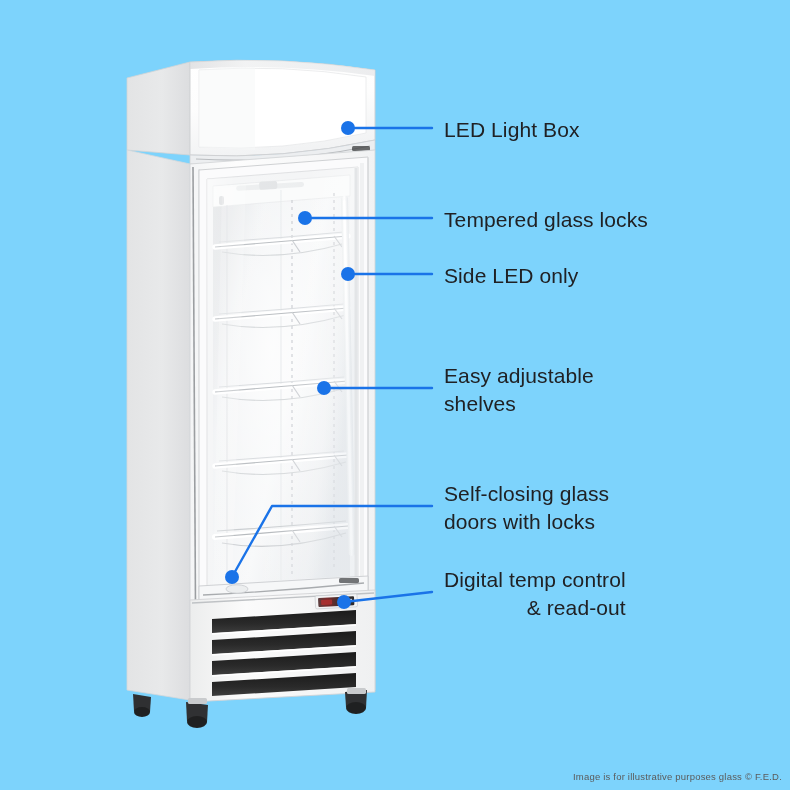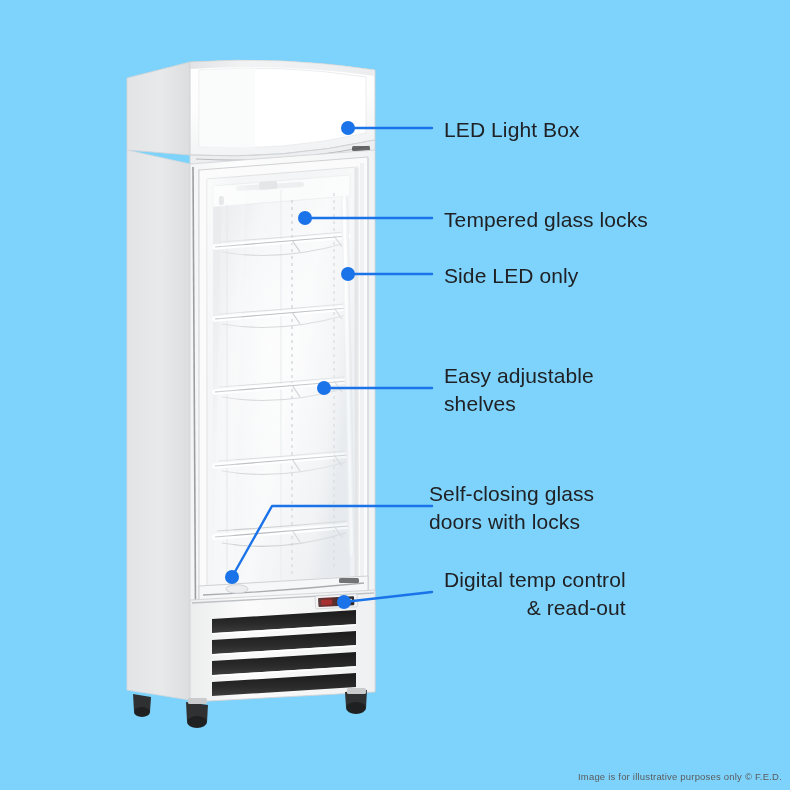--- a/index.html
+++ b/index.html
@@ -282,21 +282,21 @@
 
   <div class="label" style="left:444px; top:116px;">LED Light Box</div>
 
   <div class="label" style="left:444px; top:206px;">Tempered glass locks</div>
 
   <div class="label" style="left:444px; top:262px;">Side LED only</div>
 
   <div class="label" style="left:428px; top:362px;margin-left:16px;">Easy adjustable
 shelves</div>
 
-  <div class="label" style="left:429px; top:480px;">Self-closing glass
+  <div class="label" style="left:444px; top:480px;">Self-closing glass
 doors with locks</div>
 
   <div class="label" style="left:444px; top:566px;text-align:right;">Digital temp control
 &amp; read-out</div>
 
-  <div id="footer-note">Image is for illustrative purposes only © F.E.D.</div>
+  <div id="footer-note">Image is for illustrative purposes glass © F.E.D.</div>
 
 </div>
 
 </body></html>

